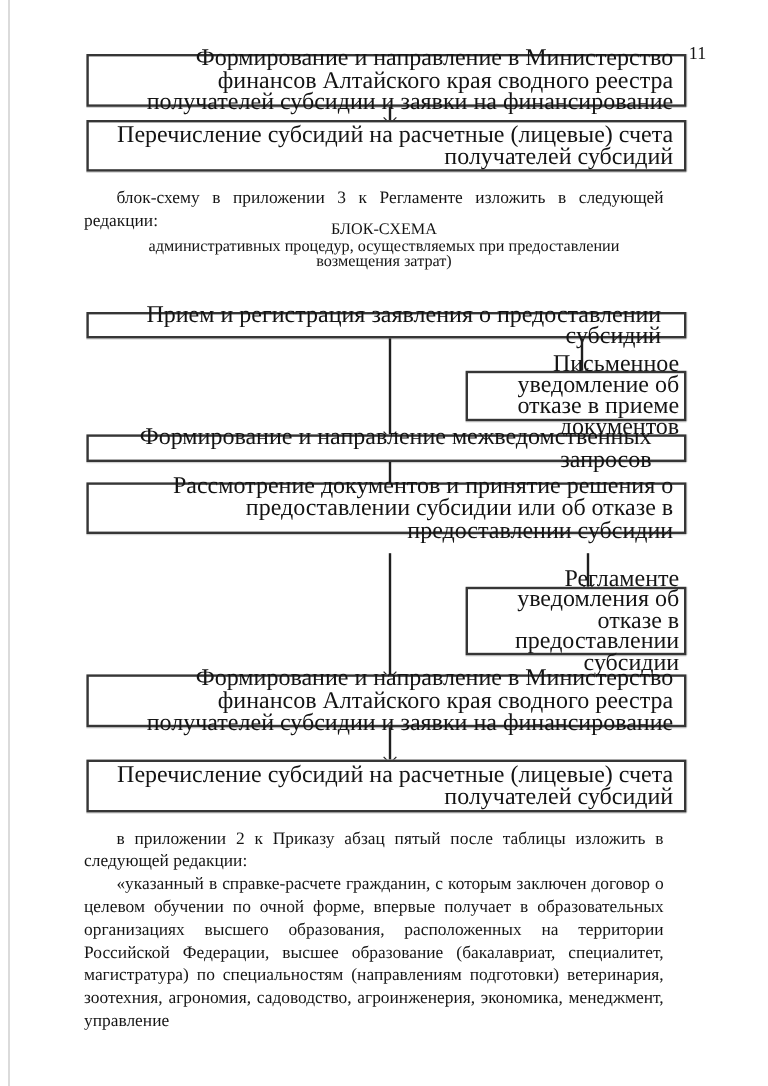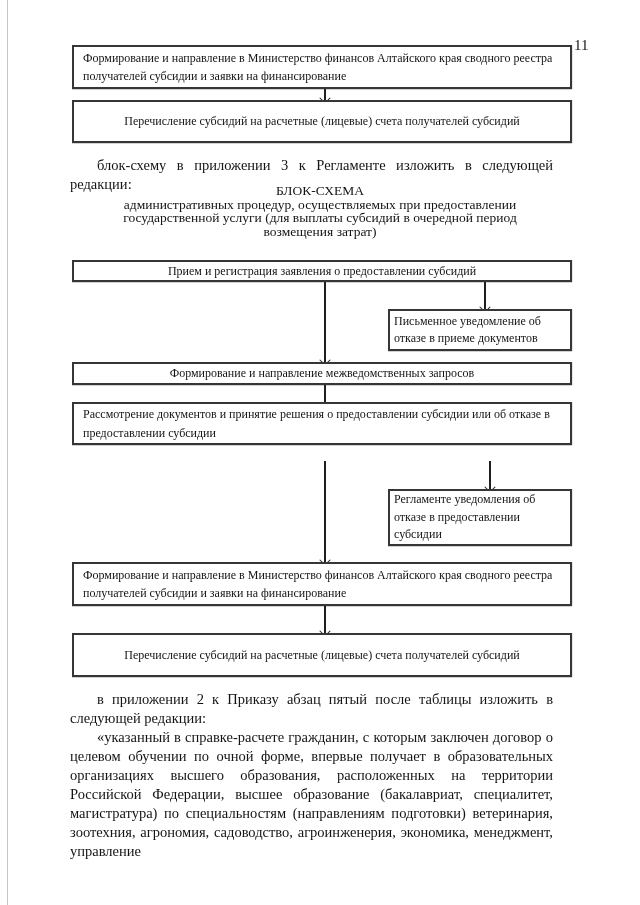--- a/index.html
+++ b/index.html
@@ -26,22 +26,22 @@
     margin-top:31px;
   }
   .fbox {
     position:absolute;
     box-sizing:border-box;
     border:2px solid #363636;
     background:#fff;
     display:flex;
     align-items:center;
     justify-content:center;
-    text-align:left;
-    font-size:12px;
+    text-align:right;
+    font-size:20px;
     line-height:18.5px;
     padding:1px 9px;
     box-shadow:0 1px 0 rgba(0,0,0,0.18), 1px 0 0 rgba(0,0,0,0.10);
   }
   .fbox.wide { left:72px; width:500px; }
   .fbox.small { left:388px; width:184px; padding:1px 4px; line-height:17.5px; }
   .vline {
     position:absolute;
     width:1.6px;
     background:#1f1f1f;
@@ -88,21 +88,20 @@
   <div class="vline" style="left:324px; top:89px; height:11px;"></div>
   <div class="fbox wide" style="top:100px; height:43px;">Перечисление субсидий на расчетные (лицевые) счета получателей субсидий</div>
 
   <div class="para" style="top:156px;">
     <p>блок-схему в приложении 3 к Регламенте изложить в следующей редакции:</p>
   </div>
 
   <div class="scheme-heading" style="top:184px;">
     <div>БЛОК-СХЕМА</div>
     <div>административных процедур, осуществляемых при предоставлении</div>
-    <div>государственной услуги (для выплаты субсидий в очередной период</div>
     <div>возмещения затрат)</div>
   </div>
 
   <div class="fbox wide" style="top:260px; height:22px; padding:0 19px;">Прием и регистрация заявления о предоставлении субсидий</div>
 
   <div class="vline" style="left:324px; top:282px; height:80px;"></div>
   <div class="vline" style="left:484px; top:282px; height:27px;"></div>
 
   <div class="fbox small" style="top:309px; height:42px;">Письменное уведомление об отказе в приеме документов</div>
 

